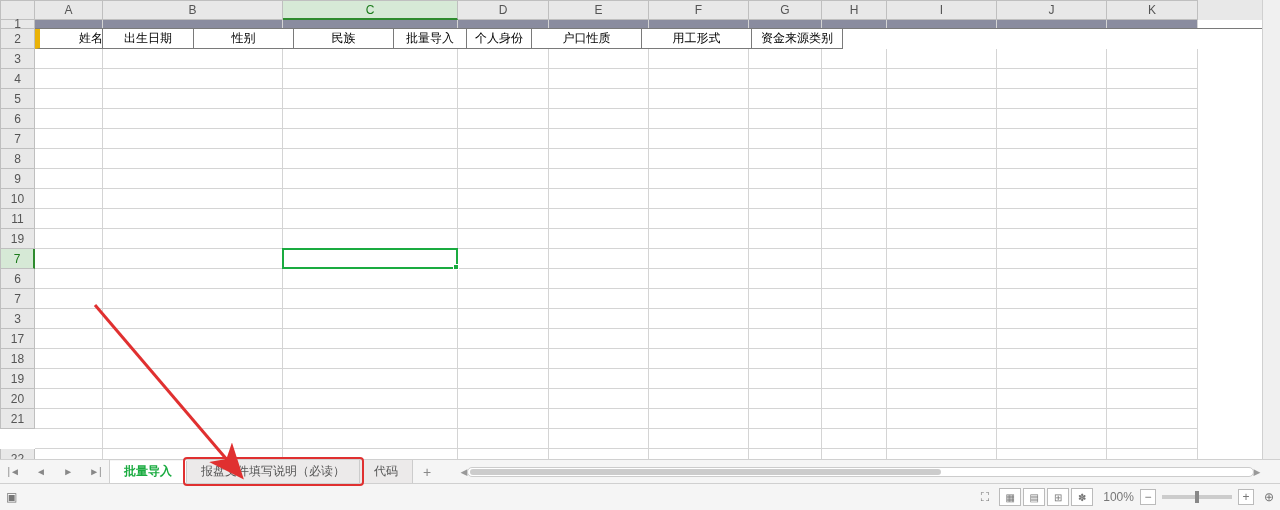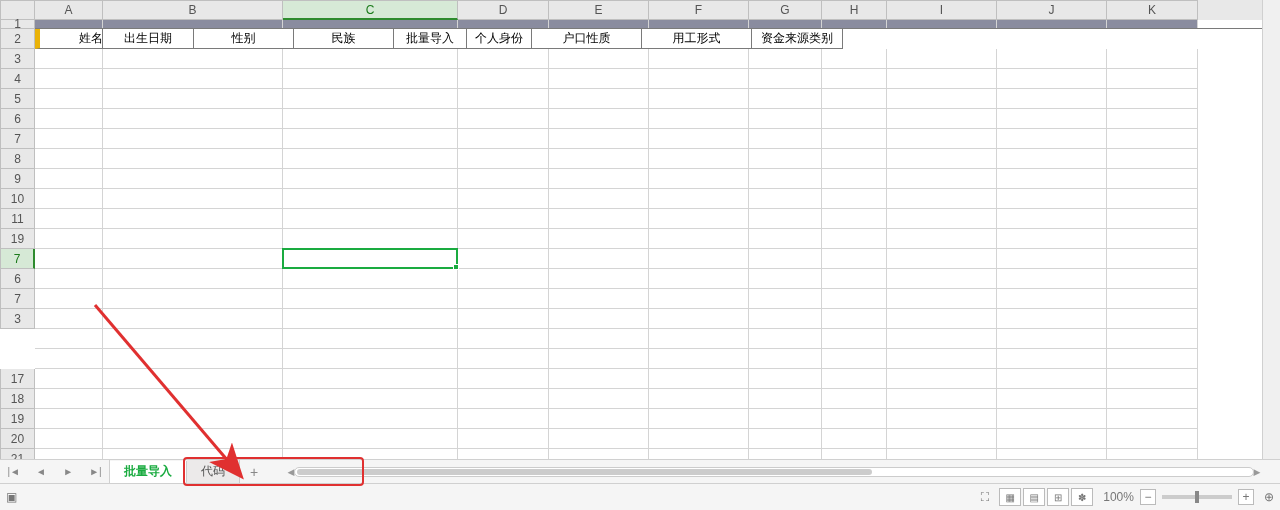--- a/index.html
+++ b/index.html
@@ -238,21 +238,21 @@
       <div class="row-h" style="height: 20px;">7</div>
       <div class="row-h" style="height: 20px;">8</div>
       <div class="row-h" style="height: 20px;">9</div>
       <div class="row-h" style="height: 20px;">10</div>
       <div class="row-h" style="height: 20px;">11</div>
       <div class="row-h" style="height: 20px;">19</div>
       <div class="row-h active" style="height: 20px;">7</div>
       <div class="row-h" style="height: 20px;">6</div>
       <div class="row-h" style="height: 20px;">7</div>
       <div class="row-h" style="height: 20px;">3</div>
-      <div class="row-h" style="height: 20px; margin-top: 40px;">17</div>
+      <div class="row-h" style="height: 20px;">17</div>
       <div class="row-h" style="height: 20px;">18</div>
       <div class="row-h" style="height: 20px;">19</div>
       <div class="row-h" style="height: 20px;">20</div>
       <div class="row-h" style="height: 20px;">21</div>
       <div class="row-h" style="height: 20px; margin-top: 20px;">22</div>
       <div class="row-h" style="height: 20px;">23</div>
       <div class="row-h" style="height: 20px;">24</div>
     </div>
 
   <div class="grid">
@@ -589,20 +589,23 @@
 <div class="tabstrip">
   <div class="tab-nav">
     <span>|◄</span>
     <span>◄</span>
     <span>►</span>
     <span>►|</span>
   </div>
   <div class="sheet-tab active">
     <span>批量导入</span>
   </div>
+  <div class="sheet-tab callout" id="tab2">
+    <span>报盘文件填写说明（必读）</span>
+  </div>
   <div class="sheet-tab">
     <span>代码</span>
   </div>
   <div class="add-tab">
     <span>+</span>
   </div>
   <div class="hscroll-wrap">
     <div class="hscroll-gutter">◀</div>
     <div class="hscroll-track">
       <div class="hscroll-thumb"></div>

